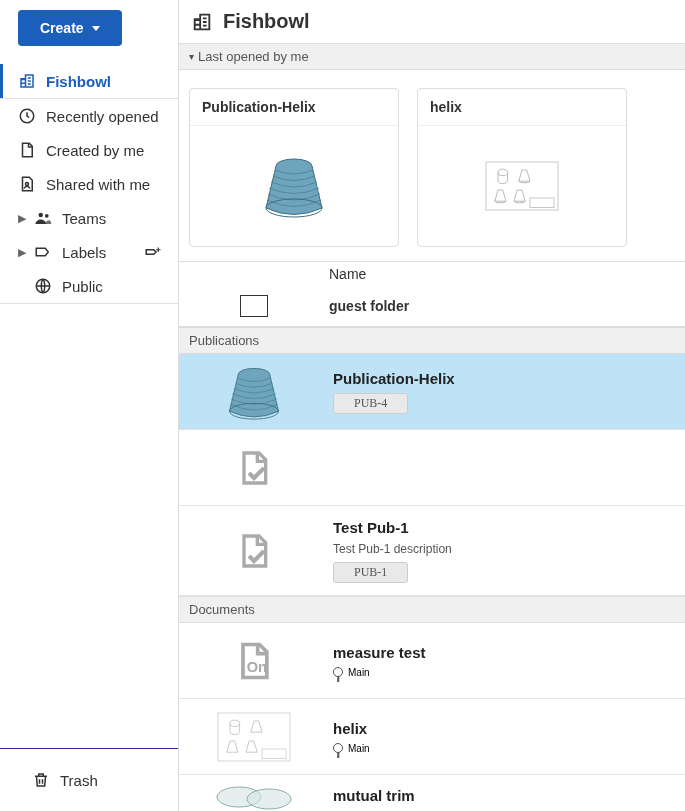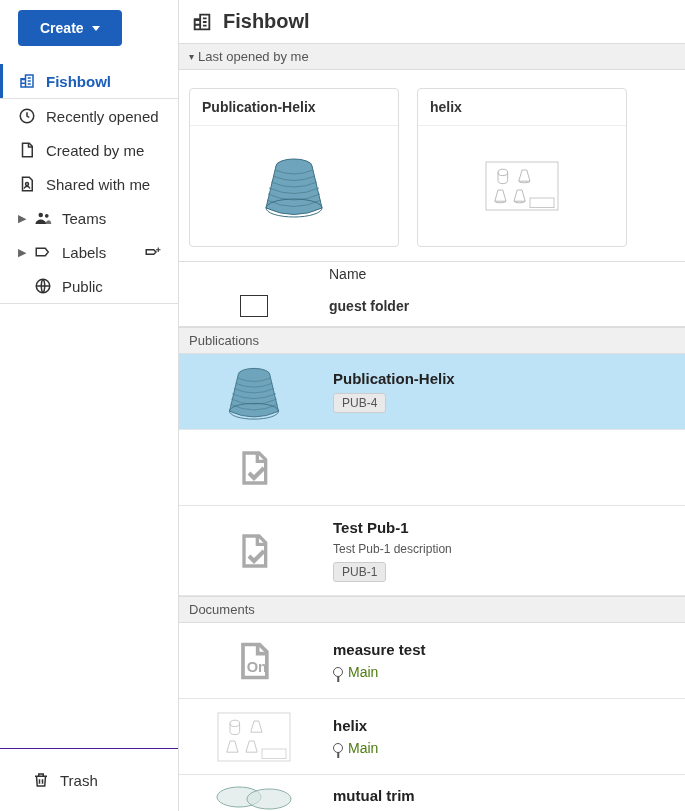--- a/index.html
+++ b/index.html
@@ -141,26 +141,27 @@
   }
   .list-row.selected { background: #bfe3f6; }
   .row-thumb { width: 150px; display:flex; align-items:center; justify-content:center; height: 76px;}
   .row-meta { flex:1; padding: 8px 4px; display:flex; flex-direction: column; gap: 6px; }
   .row-title { font-weight: 700; font-size: 15px; color:#222;}
   .row-desc { font-size: 12px; color:#555; }
   .badge {
     background: #e9e9e9;
     border: 1px solid #ccc;
     border-radius: 3px;
-    padding: 2px 8px;
+    padding: 2px 20px;
     font-size: 12px;
     color:#555;
     align-self: flex-start;
-  }
-  .branch { display:flex; align-items:center; gap:5px; font-size:14px; color:#4d7c0f;}
+    font-family: Liberation Serif, serif;
+  }
+  .branch { display:flex; align-items:center; gap:5px; font-size:10px; color:#000000;}
   .branch-icon { width:10px; height:10px; border:1.5px solid #555; border-radius:50%; position:relative;}
   .branch-icon::after{content:""; position:absolute; width:1.5px; height:6px; background:#555; left:50%; top:100%; transform:translateX(-50%);}
 
   .svg-draw{ width:80px; height:60px; }
 </style>
 </head>
 <body>
 
 <div class="sidebar">
   <div class="create-btn-wrap">

